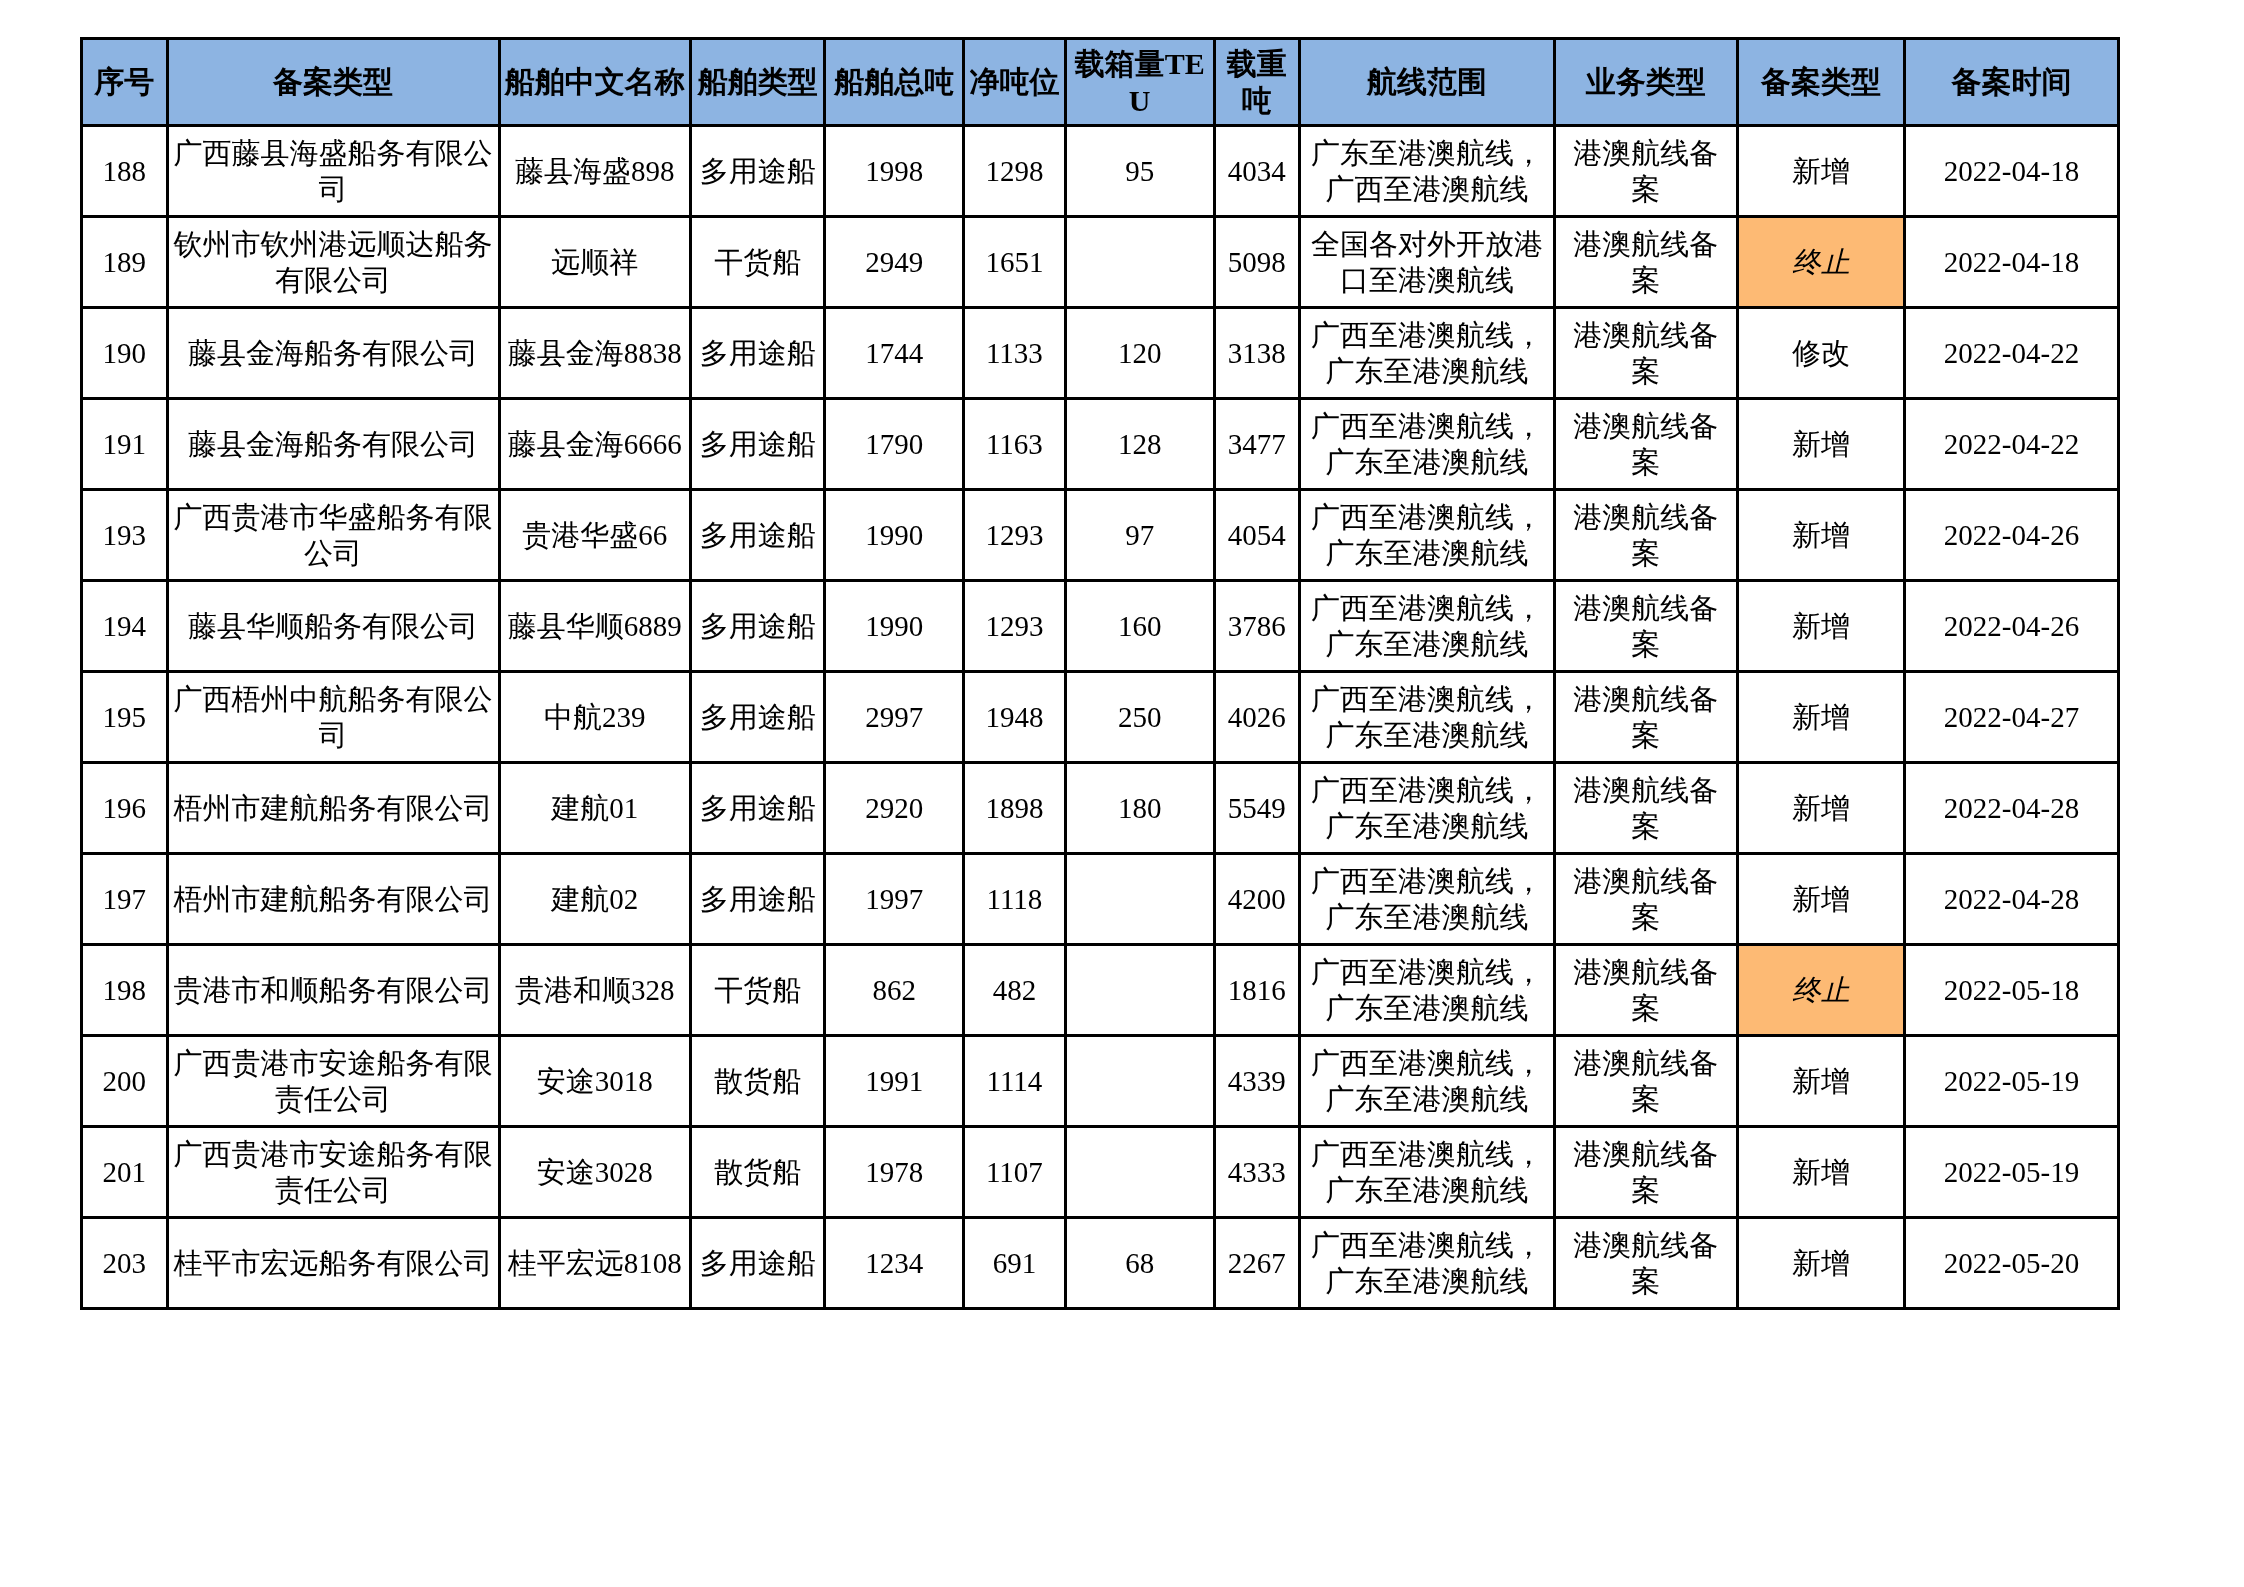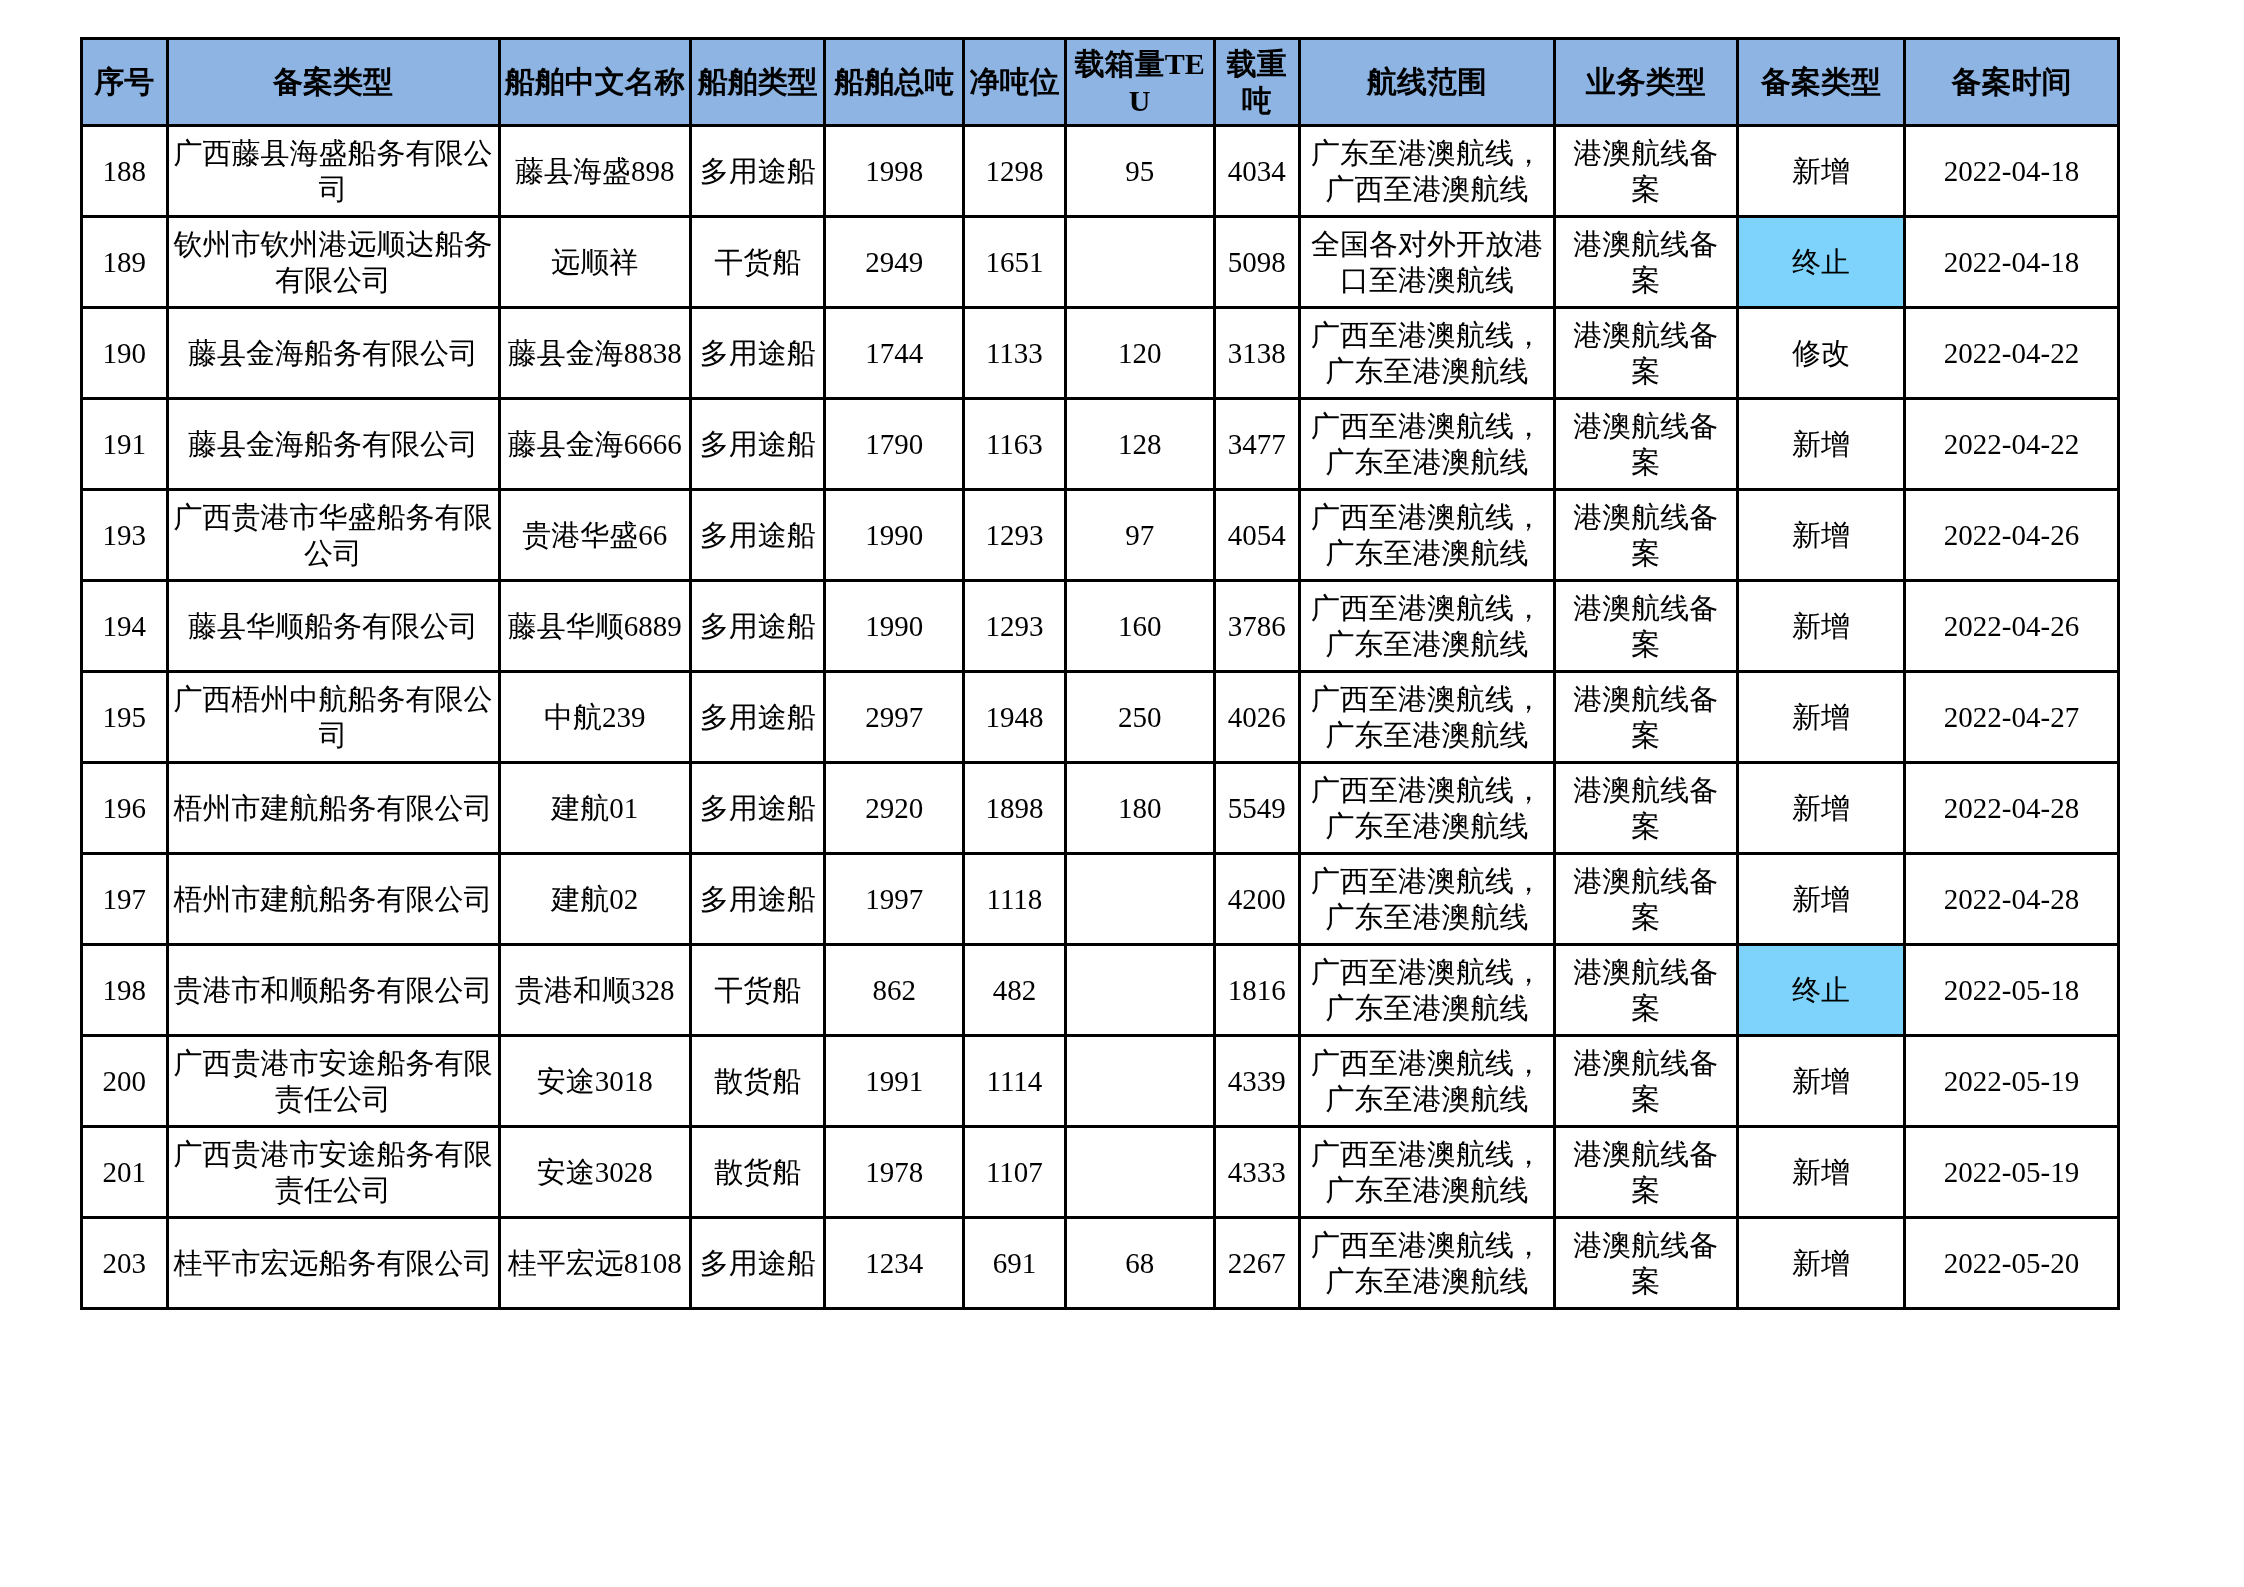--- a/index.html
+++ b/index.html
@@ -39,21 +39,22 @@
     background: #8DB4E2;
     font-weight: bold;
     font-size: 30px;
     height: 80px;
   }
   table.ship-table td {
     height: 84px;
     background: #ffffff;
   }
   table.ship-table td.hl {
-    background: #7dd3fc;
+    background: #fdba74;
+    font-style: italic;
   }
 </style>
 </head>
 <body>
 
 <div class="page">
   <table class="ship-table">
     <colgroup>
         <col style="width: 4.2%;">
         <col style="width: 16.3%;">

